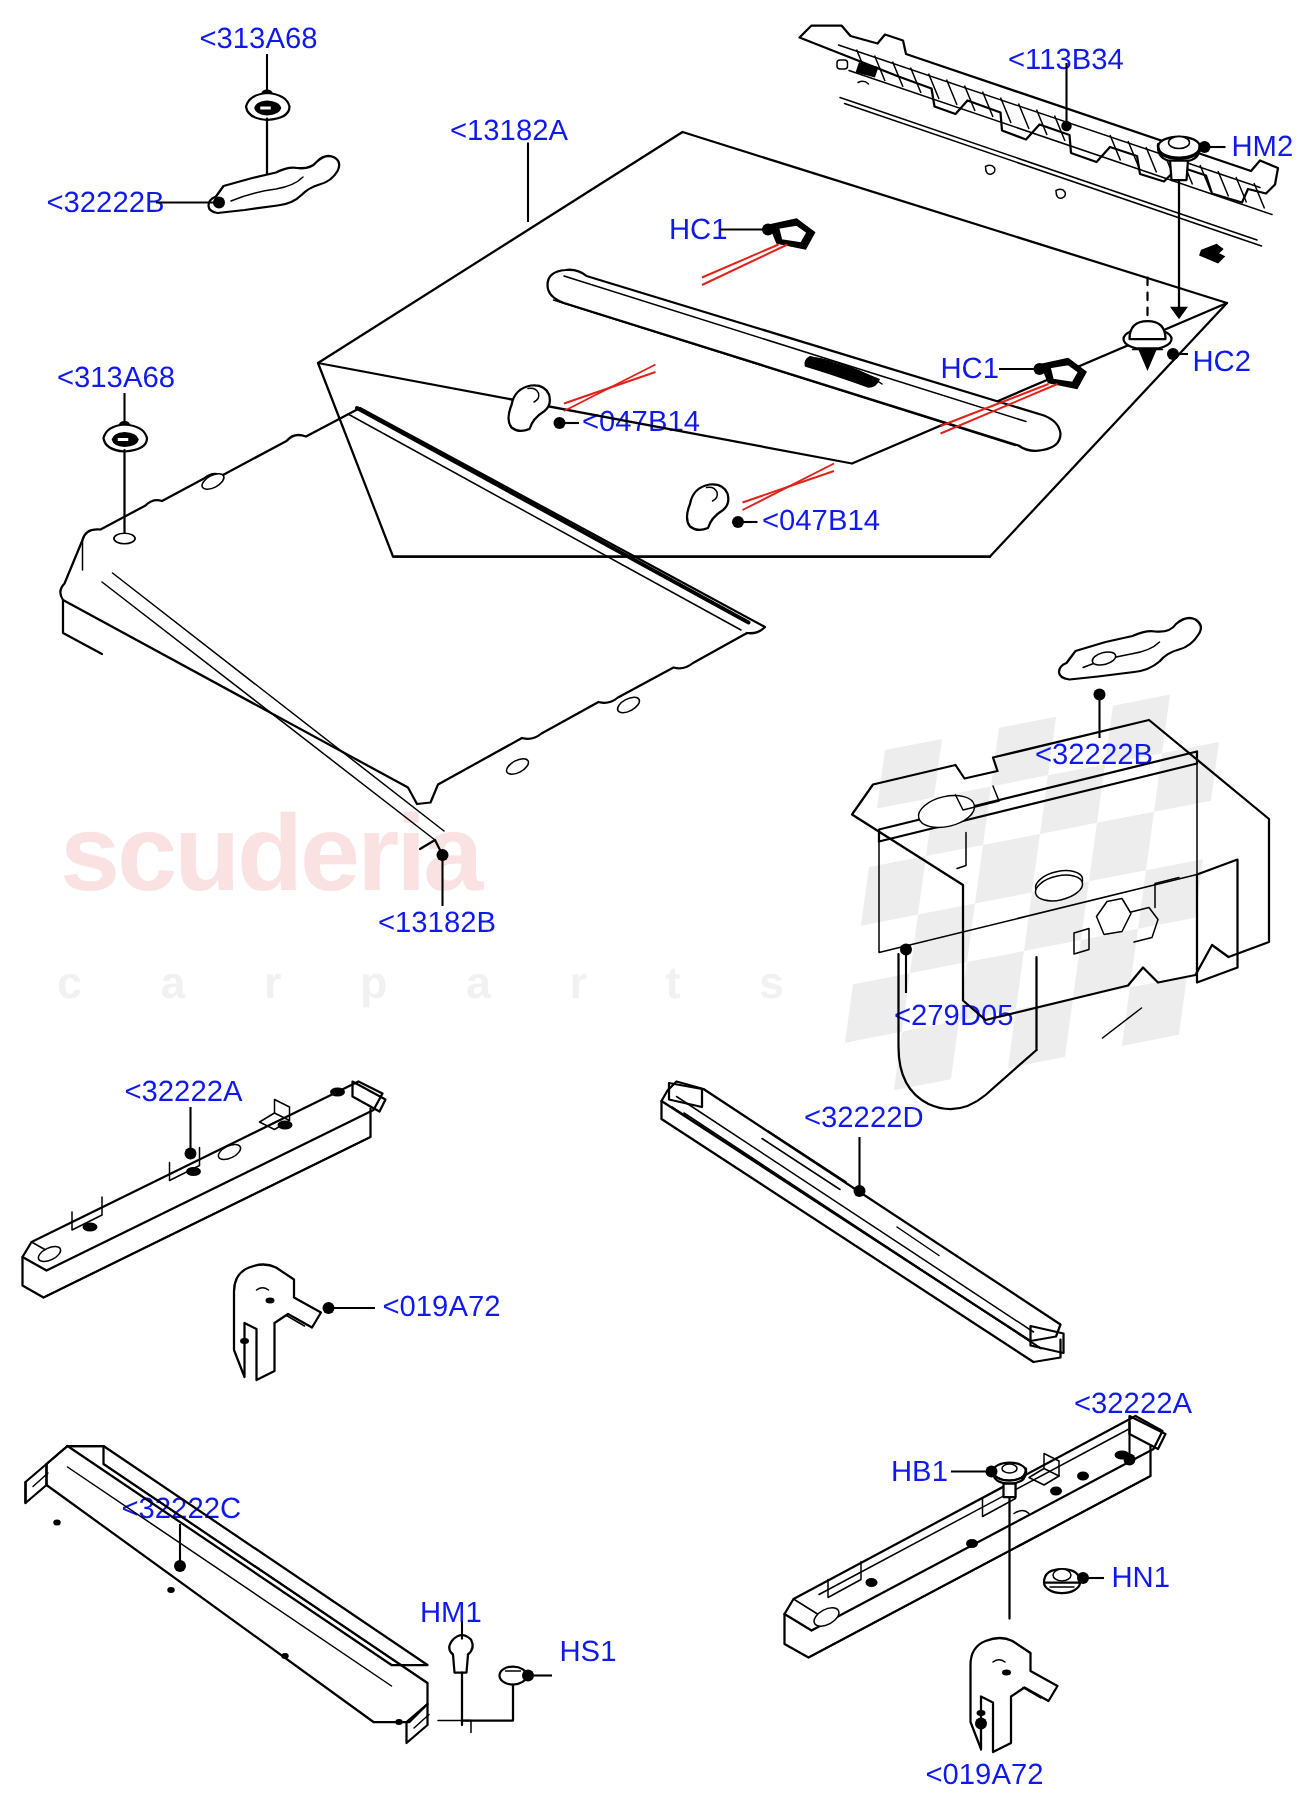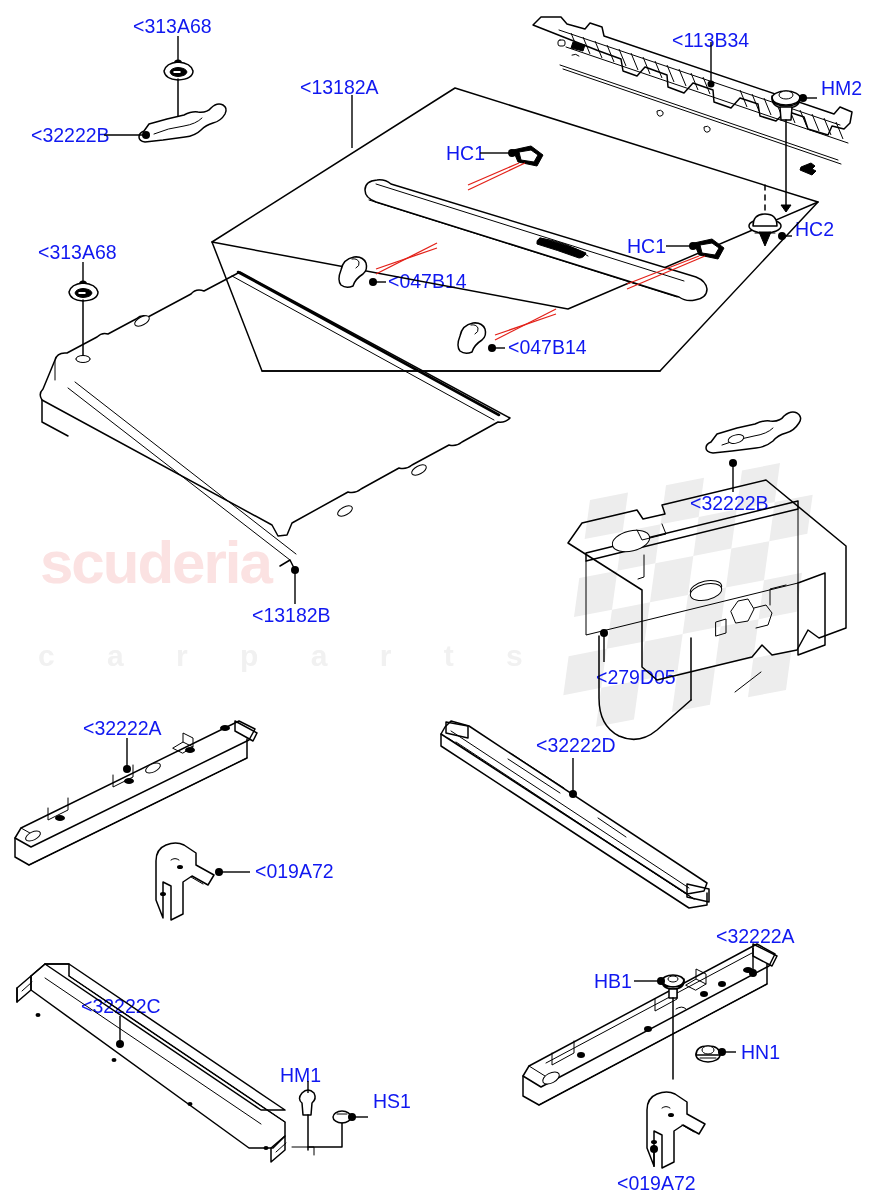--- a/index.html
+++ b/index.html
@@ -1,20 +1,20 @@
 <!DOCTYPE html>
 <html><head>
 <meta charset="utf-8">
 <style>
   html,body{margin:0;padding:0;background:#fff;}
   body{width:876px;height:1200px;position:relative;overflow:hidden;
        font-family:"Liberation Sans","DejaVu Sans",sans-serif;}
   #stage{position:absolute;left:0;top:0;width:876px;height:1200px;background:#ffffff;}
   #stage svg{position:absolute;left:0;top:0;}
-  .wm-scuderia{position:absolute;left:40px;top:533px;font-size:60px;font-weight:bold;
+  .wm-scuderia{position:absolute;left:40px;top:533px;font-size:72px;font-weight:bold;
       letter-spacing:-2px;color:#fbe2e2;line-height:1;user-select:none;white-space:nowrap;}
   .wm-carparts{position:absolute;left:38px;top:641px;font-size:30px;font-weight:bold;
       letter-spacing:22px;color:#f1f1f1;line-height:1;user-select:none;white-space:nowrap;}
   .lbl{position:absolute;color:#1018f0;font-size:19.5px;white-space:nowrap;line-height:1;}
 </style>
 </head>
 <body>
 
 <div id="stage">
 
@@ -402,25 +402,25 @@
         <circle class="dot" cx="654" cy="1149" r="4"></circle>
         <line class="lead" x1="654" y1="1149" x2="654" y2="1167"></line>
       </g>
     </g>
 
   </svg>
 
   <div class="lbl" style="left:133px;top:17px">&lt;313A68</div>
   <div class="lbl" style="left:300px;top:78px">&lt;13182A</div>
   <div class="lbl" style="left:672px;top:31px">&lt;113B34</div>
-  <div class="lbl" style="left:821px;top:79px">HM2</div>
+  <div class="lbl" style="left:821px;top:89px">HM2</div>
   <div class="lbl" style="left:31px;top:126px">&lt;32222B</div>
   <div class="lbl" style="left:446px;top:144px">HC1</div>
   <div class="lbl" style="left:627px;top:237px">HC1</div>
-  <div class="lbl" style="left:795px;top:220px">HC2</div>
+  <div class="lbl" style="left:795px;top:232px">HC2</div>
   <div class="lbl" style="left:38px;top:243px">&lt;313A68</div>
   <div class="lbl" style="left:388px;top:272px">&lt;047B14</div>
   <div class="lbl" style="left:508px;top:338px">&lt;047B14</div>
   <div class="lbl" style="left:690px;top:494px">&lt;32222B</div>
   <div class="lbl" style="left:252px;top:606px">&lt;13182B</div>
   <div class="lbl" style="left:596px;top:668px">&lt;279D05</div>
   <div class="lbl" style="left:83px;top:719px">&lt;32222A</div>
   <div class="lbl" style="left:536px;top:736px">&lt;32222D</div>
   <div class="lbl" style="left:255px;top:862px">&lt;019A72</div>
   <div class="lbl" style="left:716px;top:927px">&lt;32222A</div>

